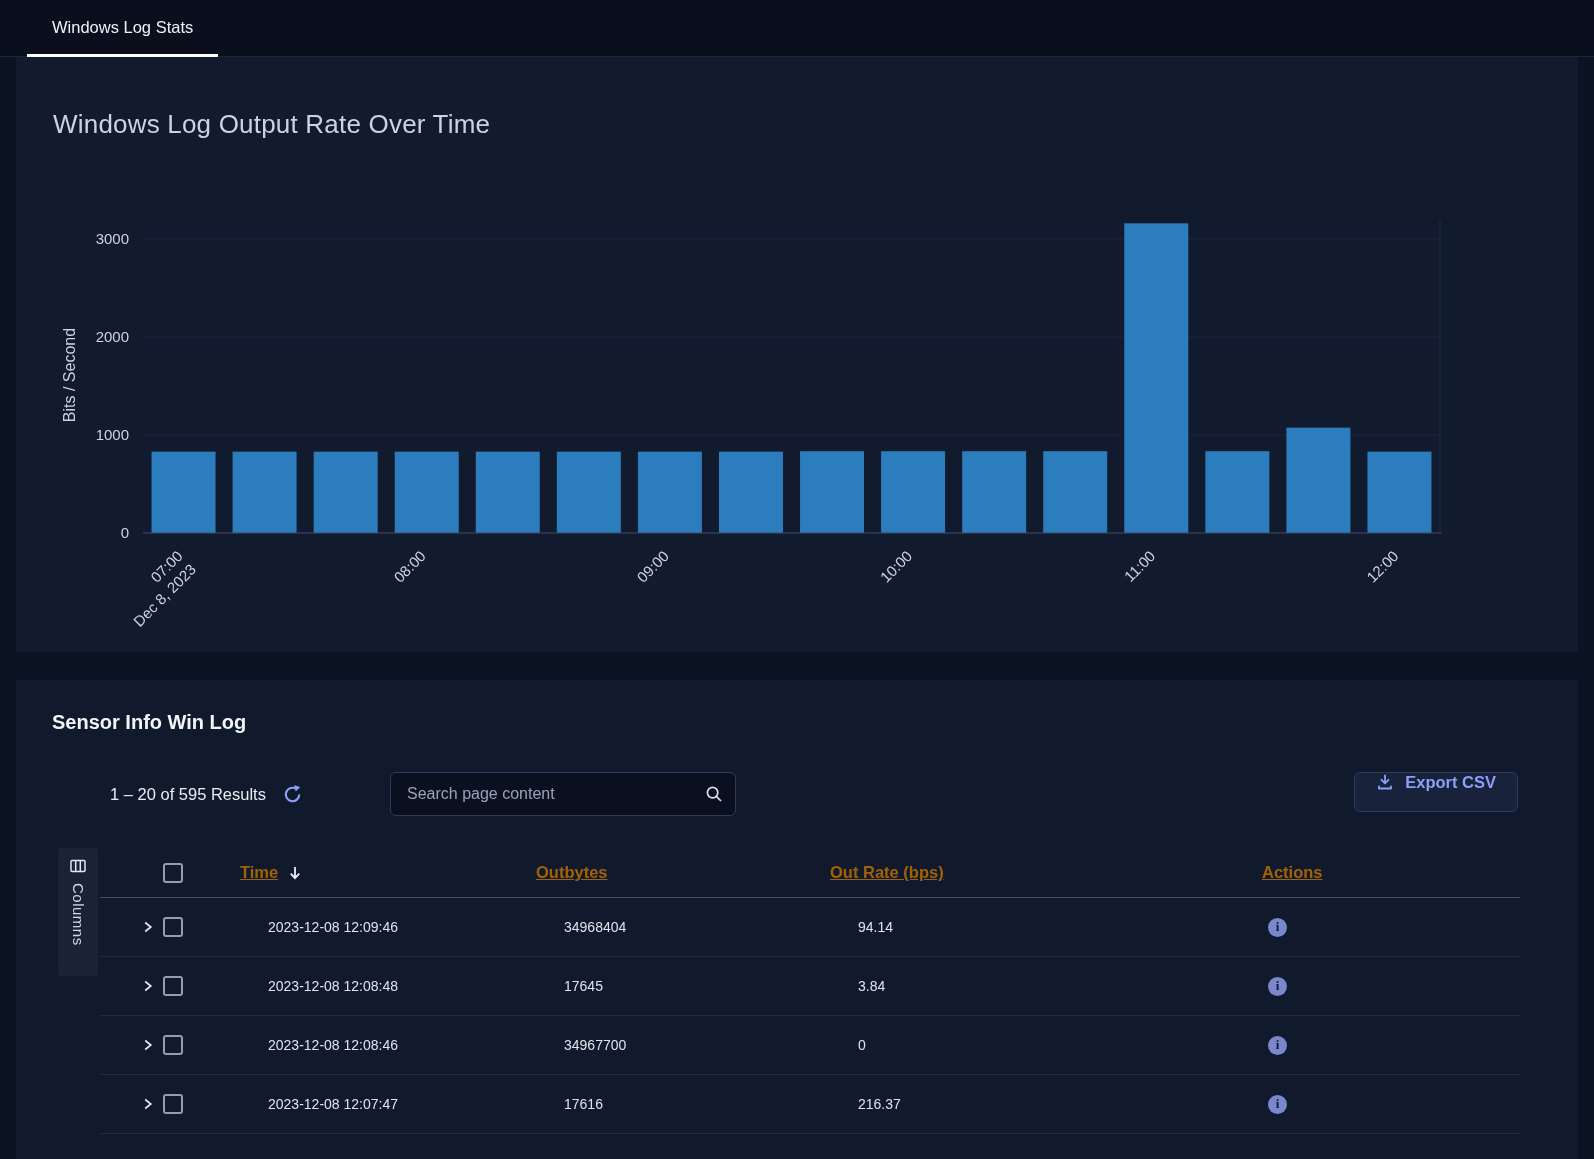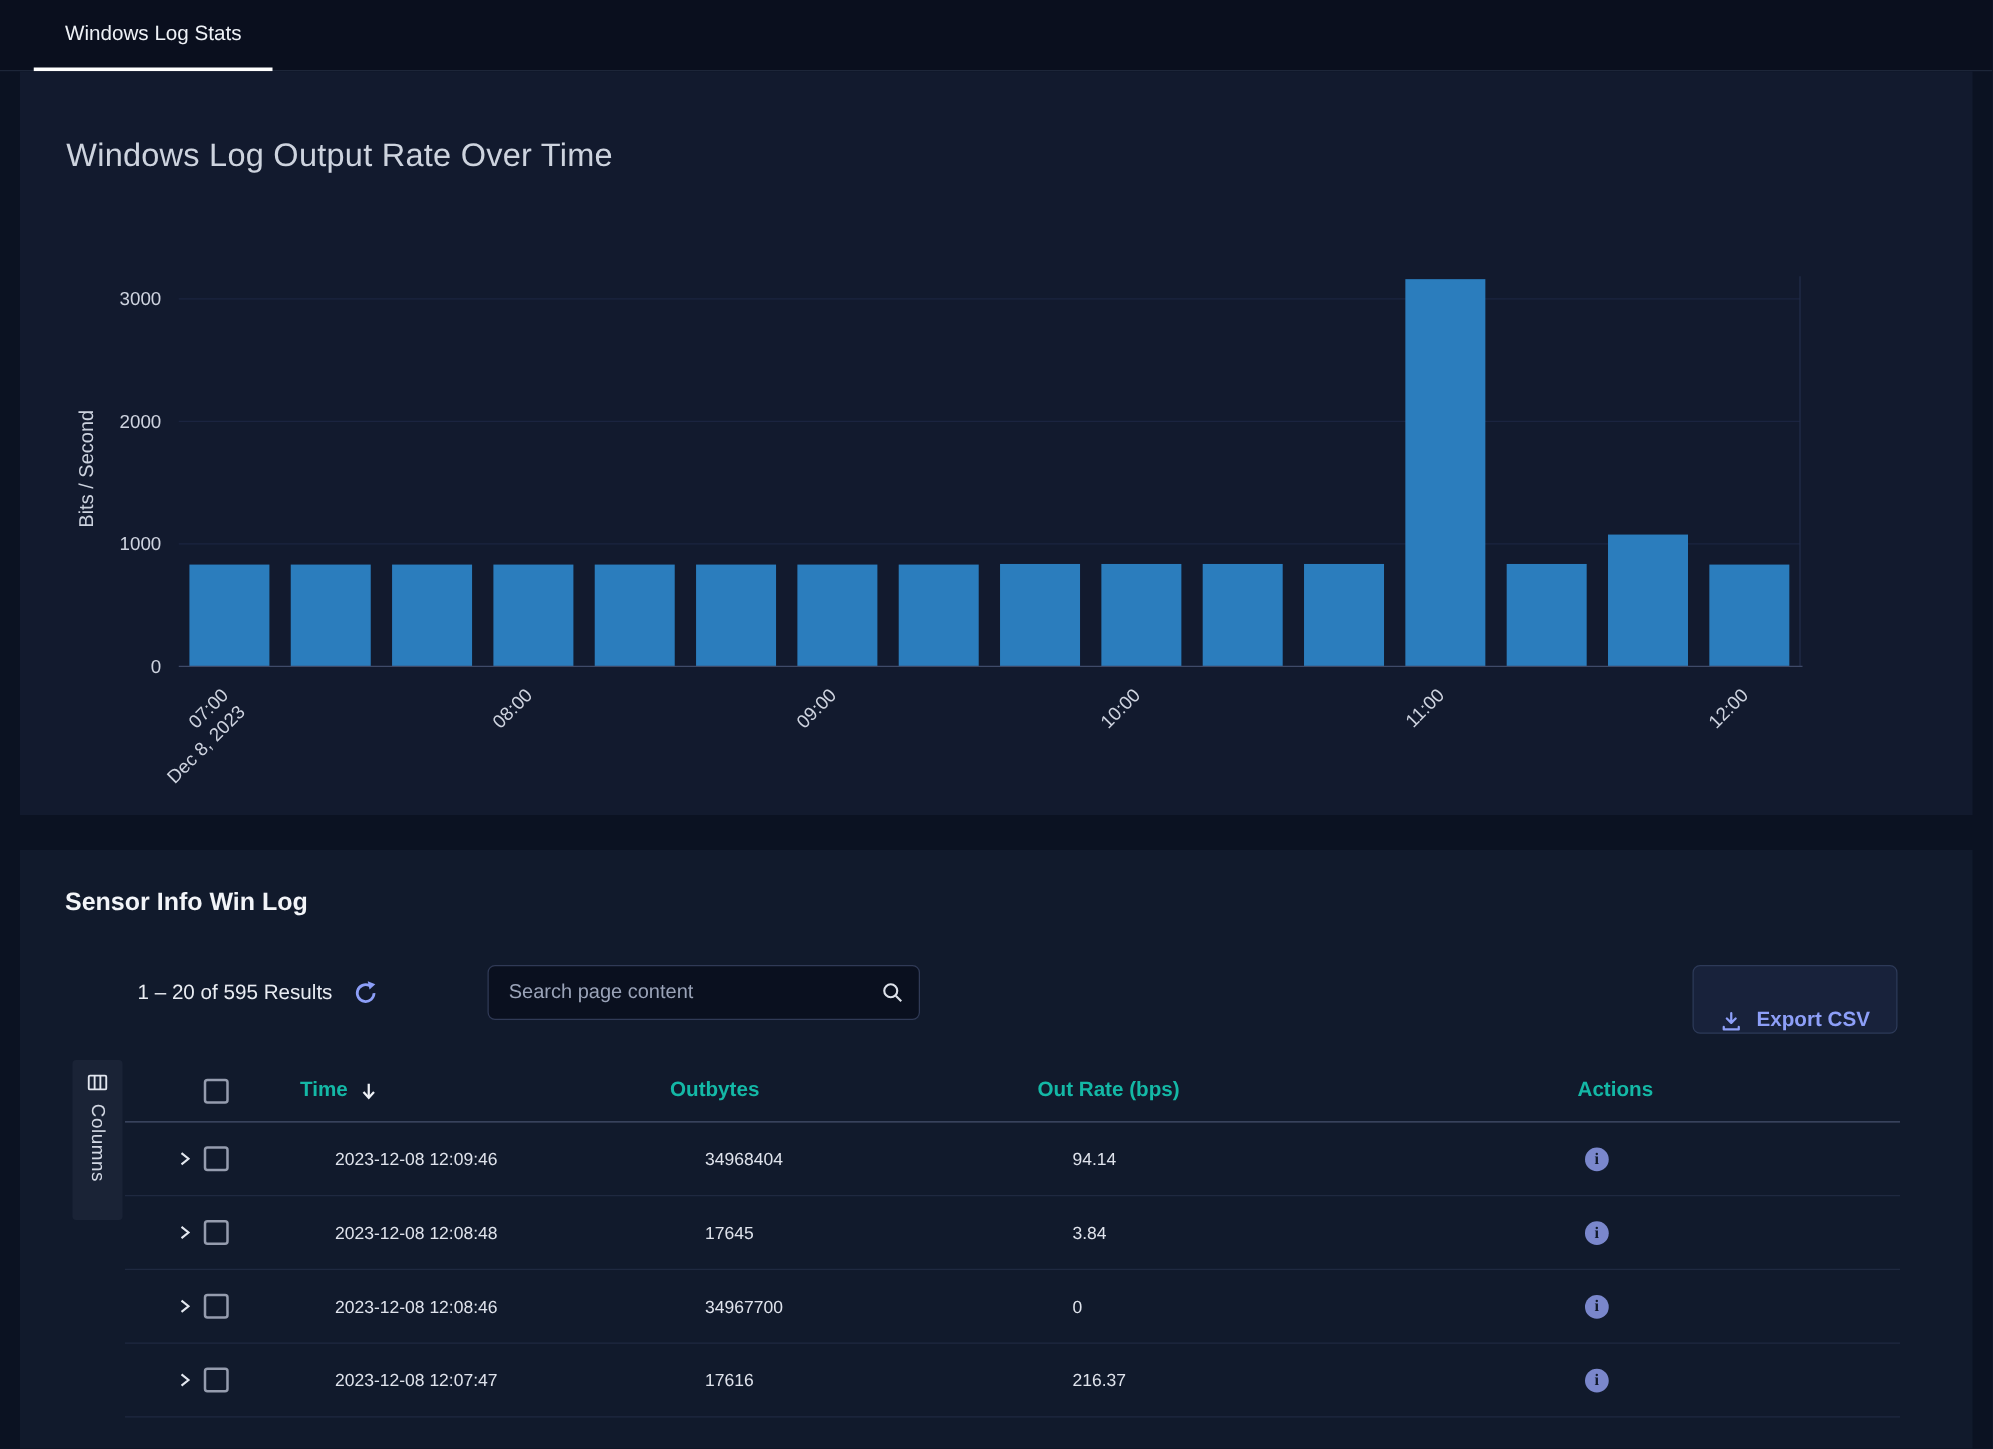--- a/index.html
+++ b/index.html
@@ -61,22 +61,22 @@
   .search-input {
     width:100%; height:100%;
     background:#0a101f; border:1px solid #303a56; border-radius:6px;
     color:#dfe3ec; font-size:16px; padding:0 44px 0 16px;
     font-family:"Liberation Sans", sans-serif;
     outline:none;
   }
   .search-input::placeholder { color:#9aa3b8; }
   .search-icon { position:absolute; right:13px; top:13px; }
   .export-btn {
-    position:absolute; right:60px; top:92px; height:55px;
-    display:flex; align-items:flex-end; gap:11px; padding:0 21px;
+    position:absolute; right:60px; top:92px; height:40px;
+    display:flex; align-items:flex-start; gap:11px; padding:0 21px;
     background:#18223b; border:1px solid #2d3a58; border-radius:6px;
     color:#8d9ff8; font-size:16.5px; font-weight:700;
     font-family:"Liberation Sans", sans-serif; cursor:pointer;
   }
   .columns-btn {
     position:absolute; left:42px; top:168px; width:40px; height:128px;
     background:#1a2336; border:none; border-radius:3px; cursor:pointer;
     display:flex; flex-direction:column; align-items:center; gap:8px; padding-top:9px;
   }
   .columns-label {
@@ -85,21 +85,21 @@
     font-family:"Liberation Sans", sans-serif;
   }
   .data-table { position:absolute; left:84px; top:168px; width:1420px; }
   .t-row {
     display:grid;
     grid-template-columns:60px 80px 296px 294px 432px auto;
     align-items:center;
   }
   .t-head { height:50px; border-bottom:1px solid #46506c; }
   .t-body-row { height:59px; border-bottom:1px solid #1f2940; }
-  .th { font-size:16.5px; font-weight:700; color:#14b8a6; }
+  .th { font-size:16.5px; font-weight:700; color:#a16207;text-decoration:underline; }
   .td { font-size:14px; color:#dfe3ec;margin-left:28px; }
   .th-time { display:flex; align-items:center; gap:10px; cursor:pointer; }
   .checkbox {
     width:20px; height:20px; border:2px solid #959cae; border-radius:3px;
     background:transparent; appearance:none; cursor:pointer;
     justify-self:start; margin-left:3px;
   }
   .expand-btn {
     background:none; border:none; cursor:pointer;
     justify-self:end; margin-right:6px; display:flex; align-items:center;

